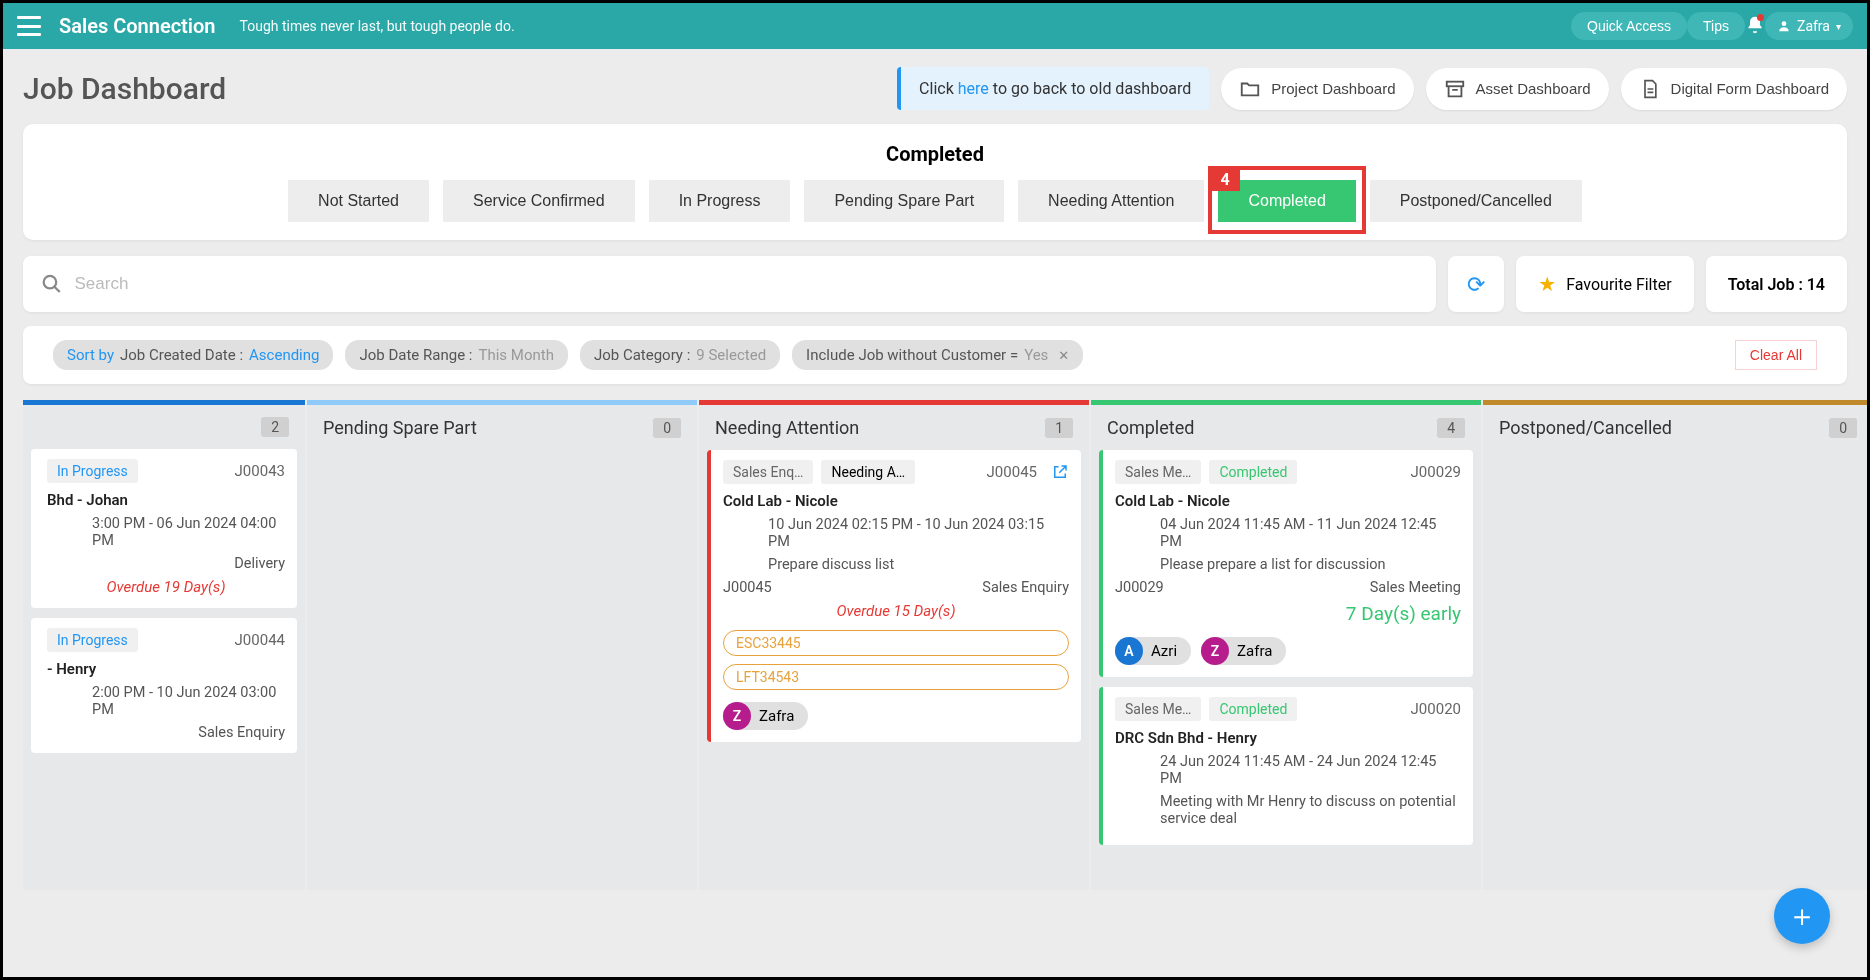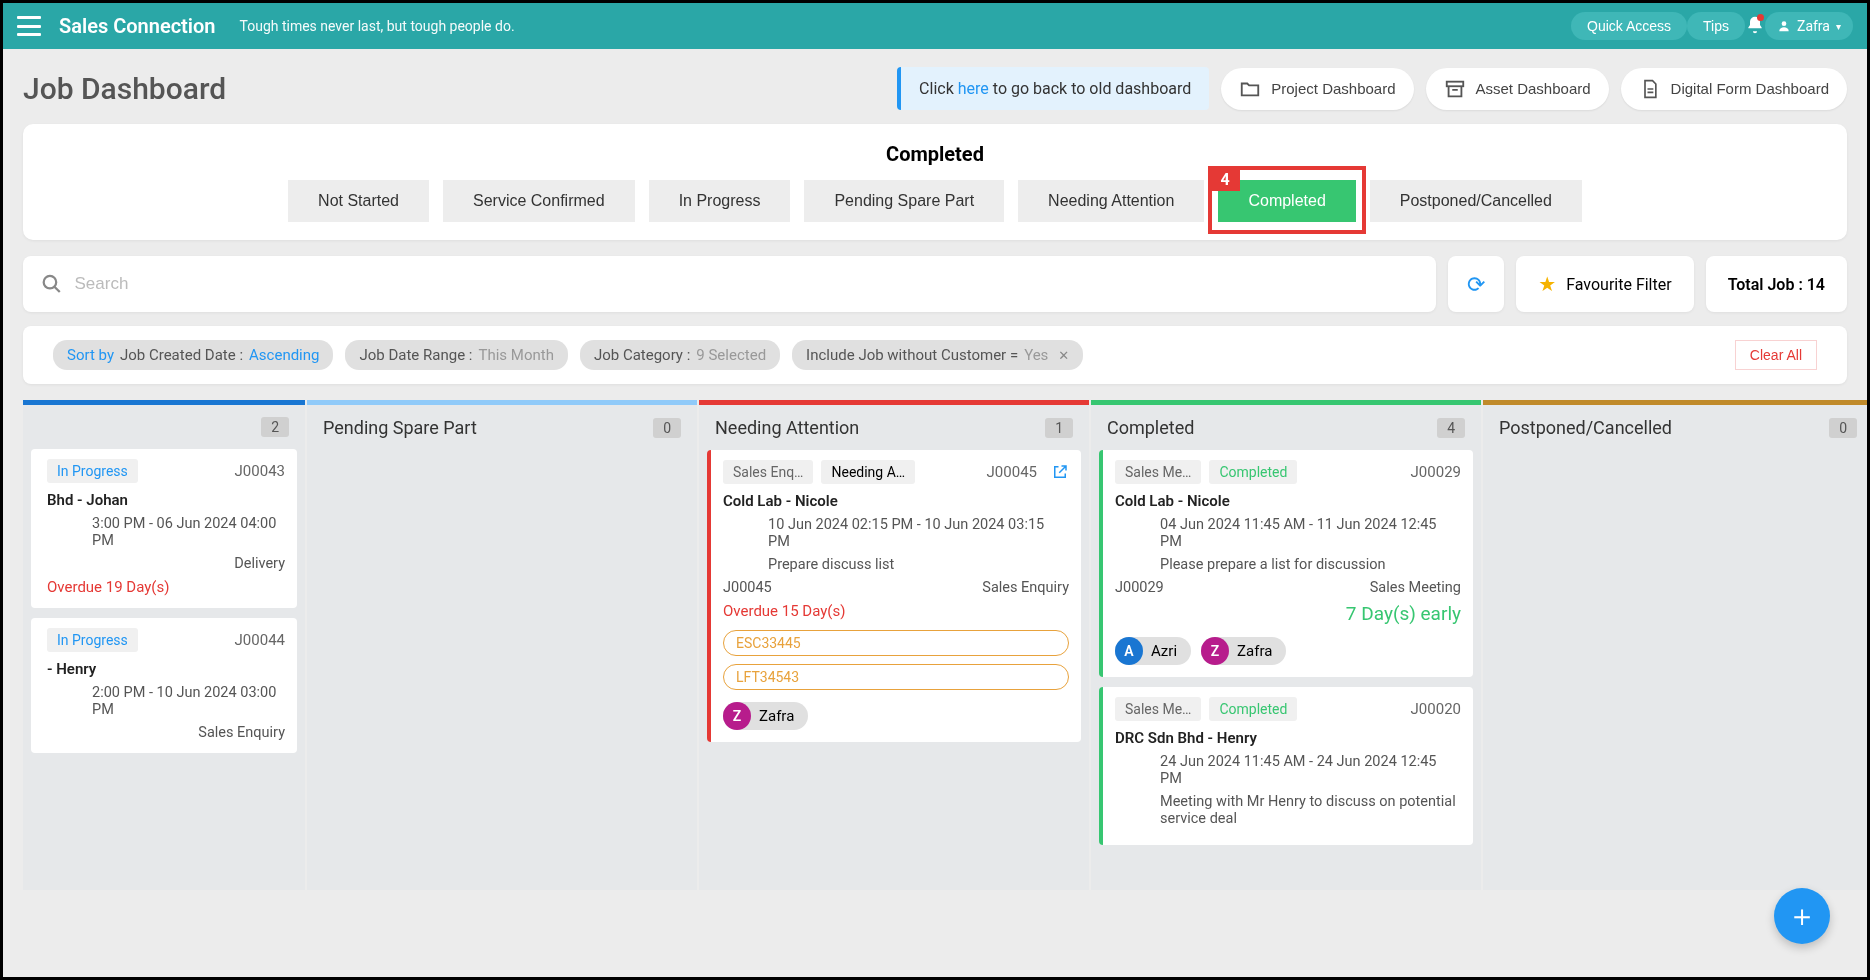--- a/index.html
+++ b/index.html
@@ -62,21 +62,21 @@
 .card-top { display: flex; align-items: center; gap: 8px; margin-bottom: 8px; }
 .tag { background: #f0f0f0; padding: 4px 10px; border-radius: 3px; font-size: 14px; color: #666; white-space: nowrap; overflow: hidden; text-overflow: ellipsis; max-width: 110px; }
 .tag.blue { color: #2196f3; }
 .tag.red { color: #000000; }
 .tag.green { color: #37c671; }
 .card-id { margin-left: auto; color: #666; font-size: 15px; }
 .open-icon { color: #2196f3; cursor: pointer; margin-left: 6px; width: 18px; height: 18px; }
 .card-title { font-weight: 600; margin-bottom: 6px; color: #222; }
 .card-line { color: #555; margin-bottom: 6px; font-size: 14.5px; margin-left: 45px; }
 .card-foot { display: flex; justify-content: space-between; color: #555; margin-top: 6px; font-size: 14.5px; }
-.overdue { color: #e53935; text-align: left; margin-top: 6px; font-size: 15px; }
+.overdue { color: #e53935; text-align: center; margin-top: 6px; font-size: 15px; font-style: italic; }
 .early { color: #37c671; text-align: right; margin-top: 6px; font-size: 19px; }
 .asset-tags { display: flex; gap: 8px; margin-top: 10px; flex-direction: column; }
 .asset-tag { border: 1px solid #e8a23c; color: #e8a23c; border-radius: 14px; padding: 4px 12px; font-size: 14px; }
 .assignees { display: flex; gap: 10px; margin-top: 12px; }
 .assignee { display: flex; align-items: center; background: #e0e0e0; border-radius: 16px; padding-right: 14px; }
 .assignee .av { width: 28px; height: 28px; border-radius: 50%; color: #fff; display: flex; align-items: center; justify-content: center; font-size: 14px; font-weight: 600; margin-right: 8px; }
 .av.blue { background: #1976d2; }
 .av.mag { background: #b71c8c; }
 .fab { position: fixed; right: 40px; bottom: 36px; width: 56px; height: 56px; border-radius: 50%; background: #2196f3; color: #fff; font-size: 30px; display: flex; align-items: center; justify-content: center; box-shadow: 0 4px 10px rgba(0,0,0,0.2); cursor: pointer; }
 .refresh-ic { color: #2196f3; font-size: 22px; }

